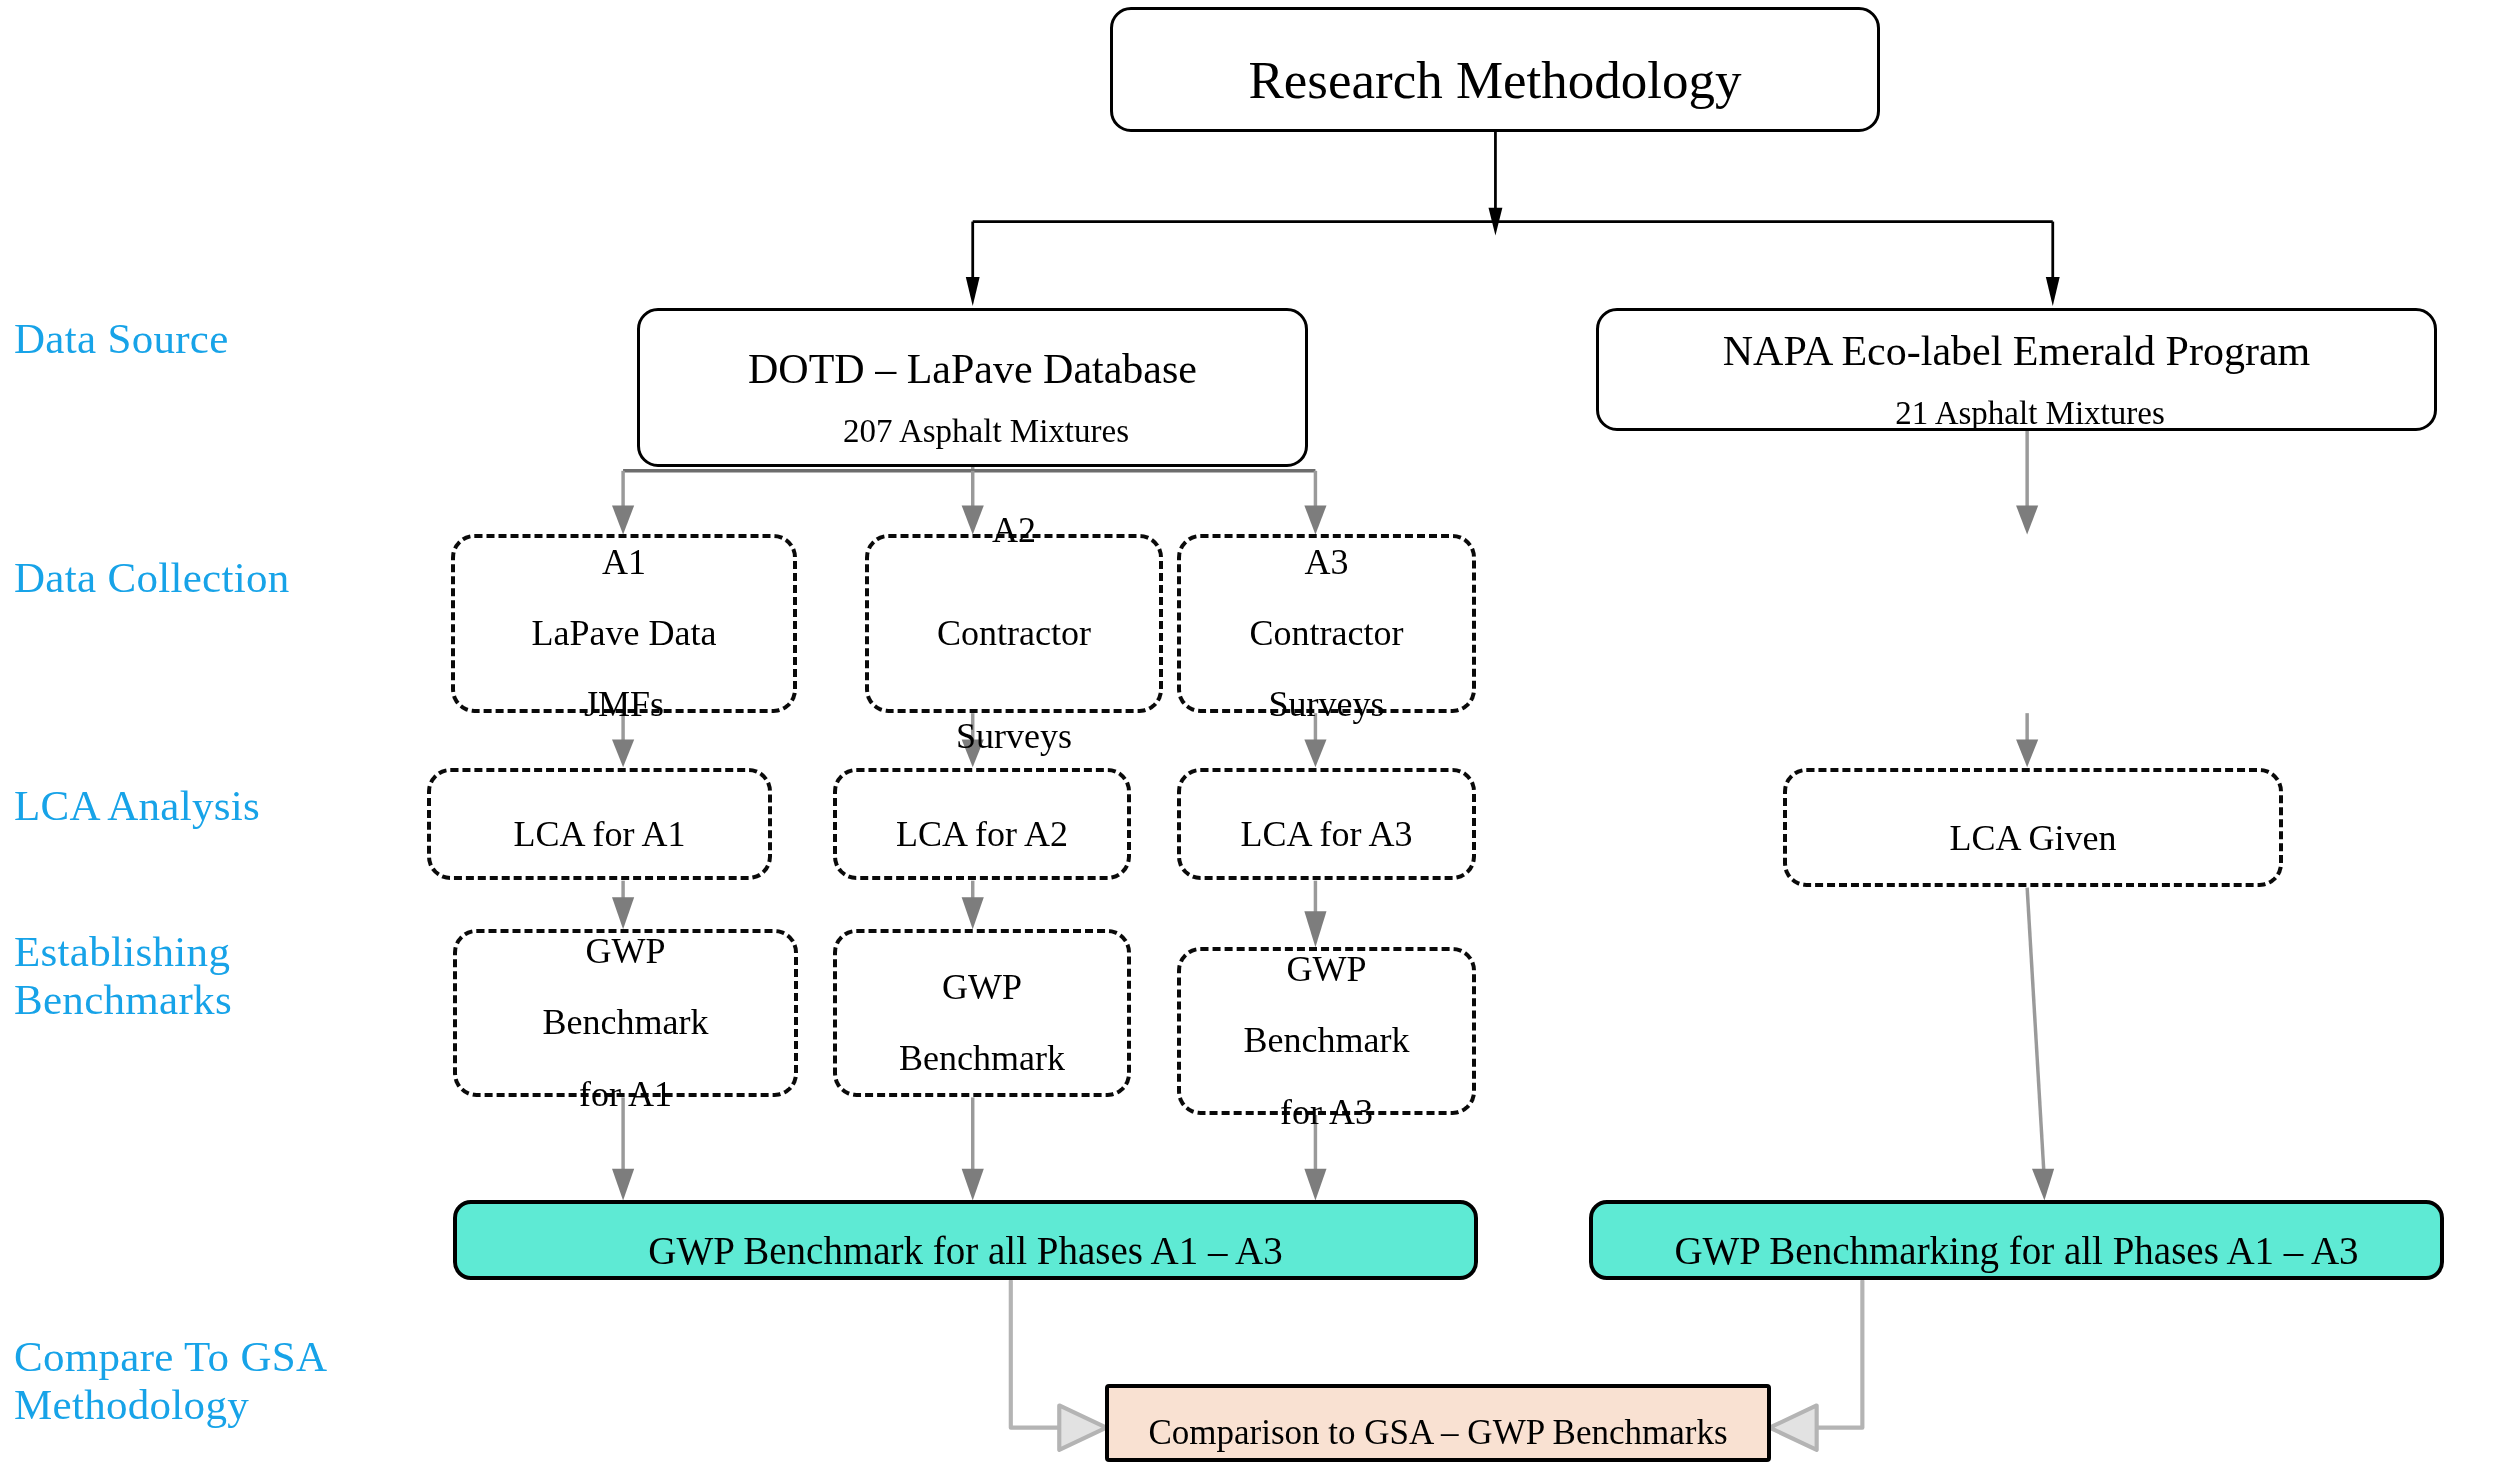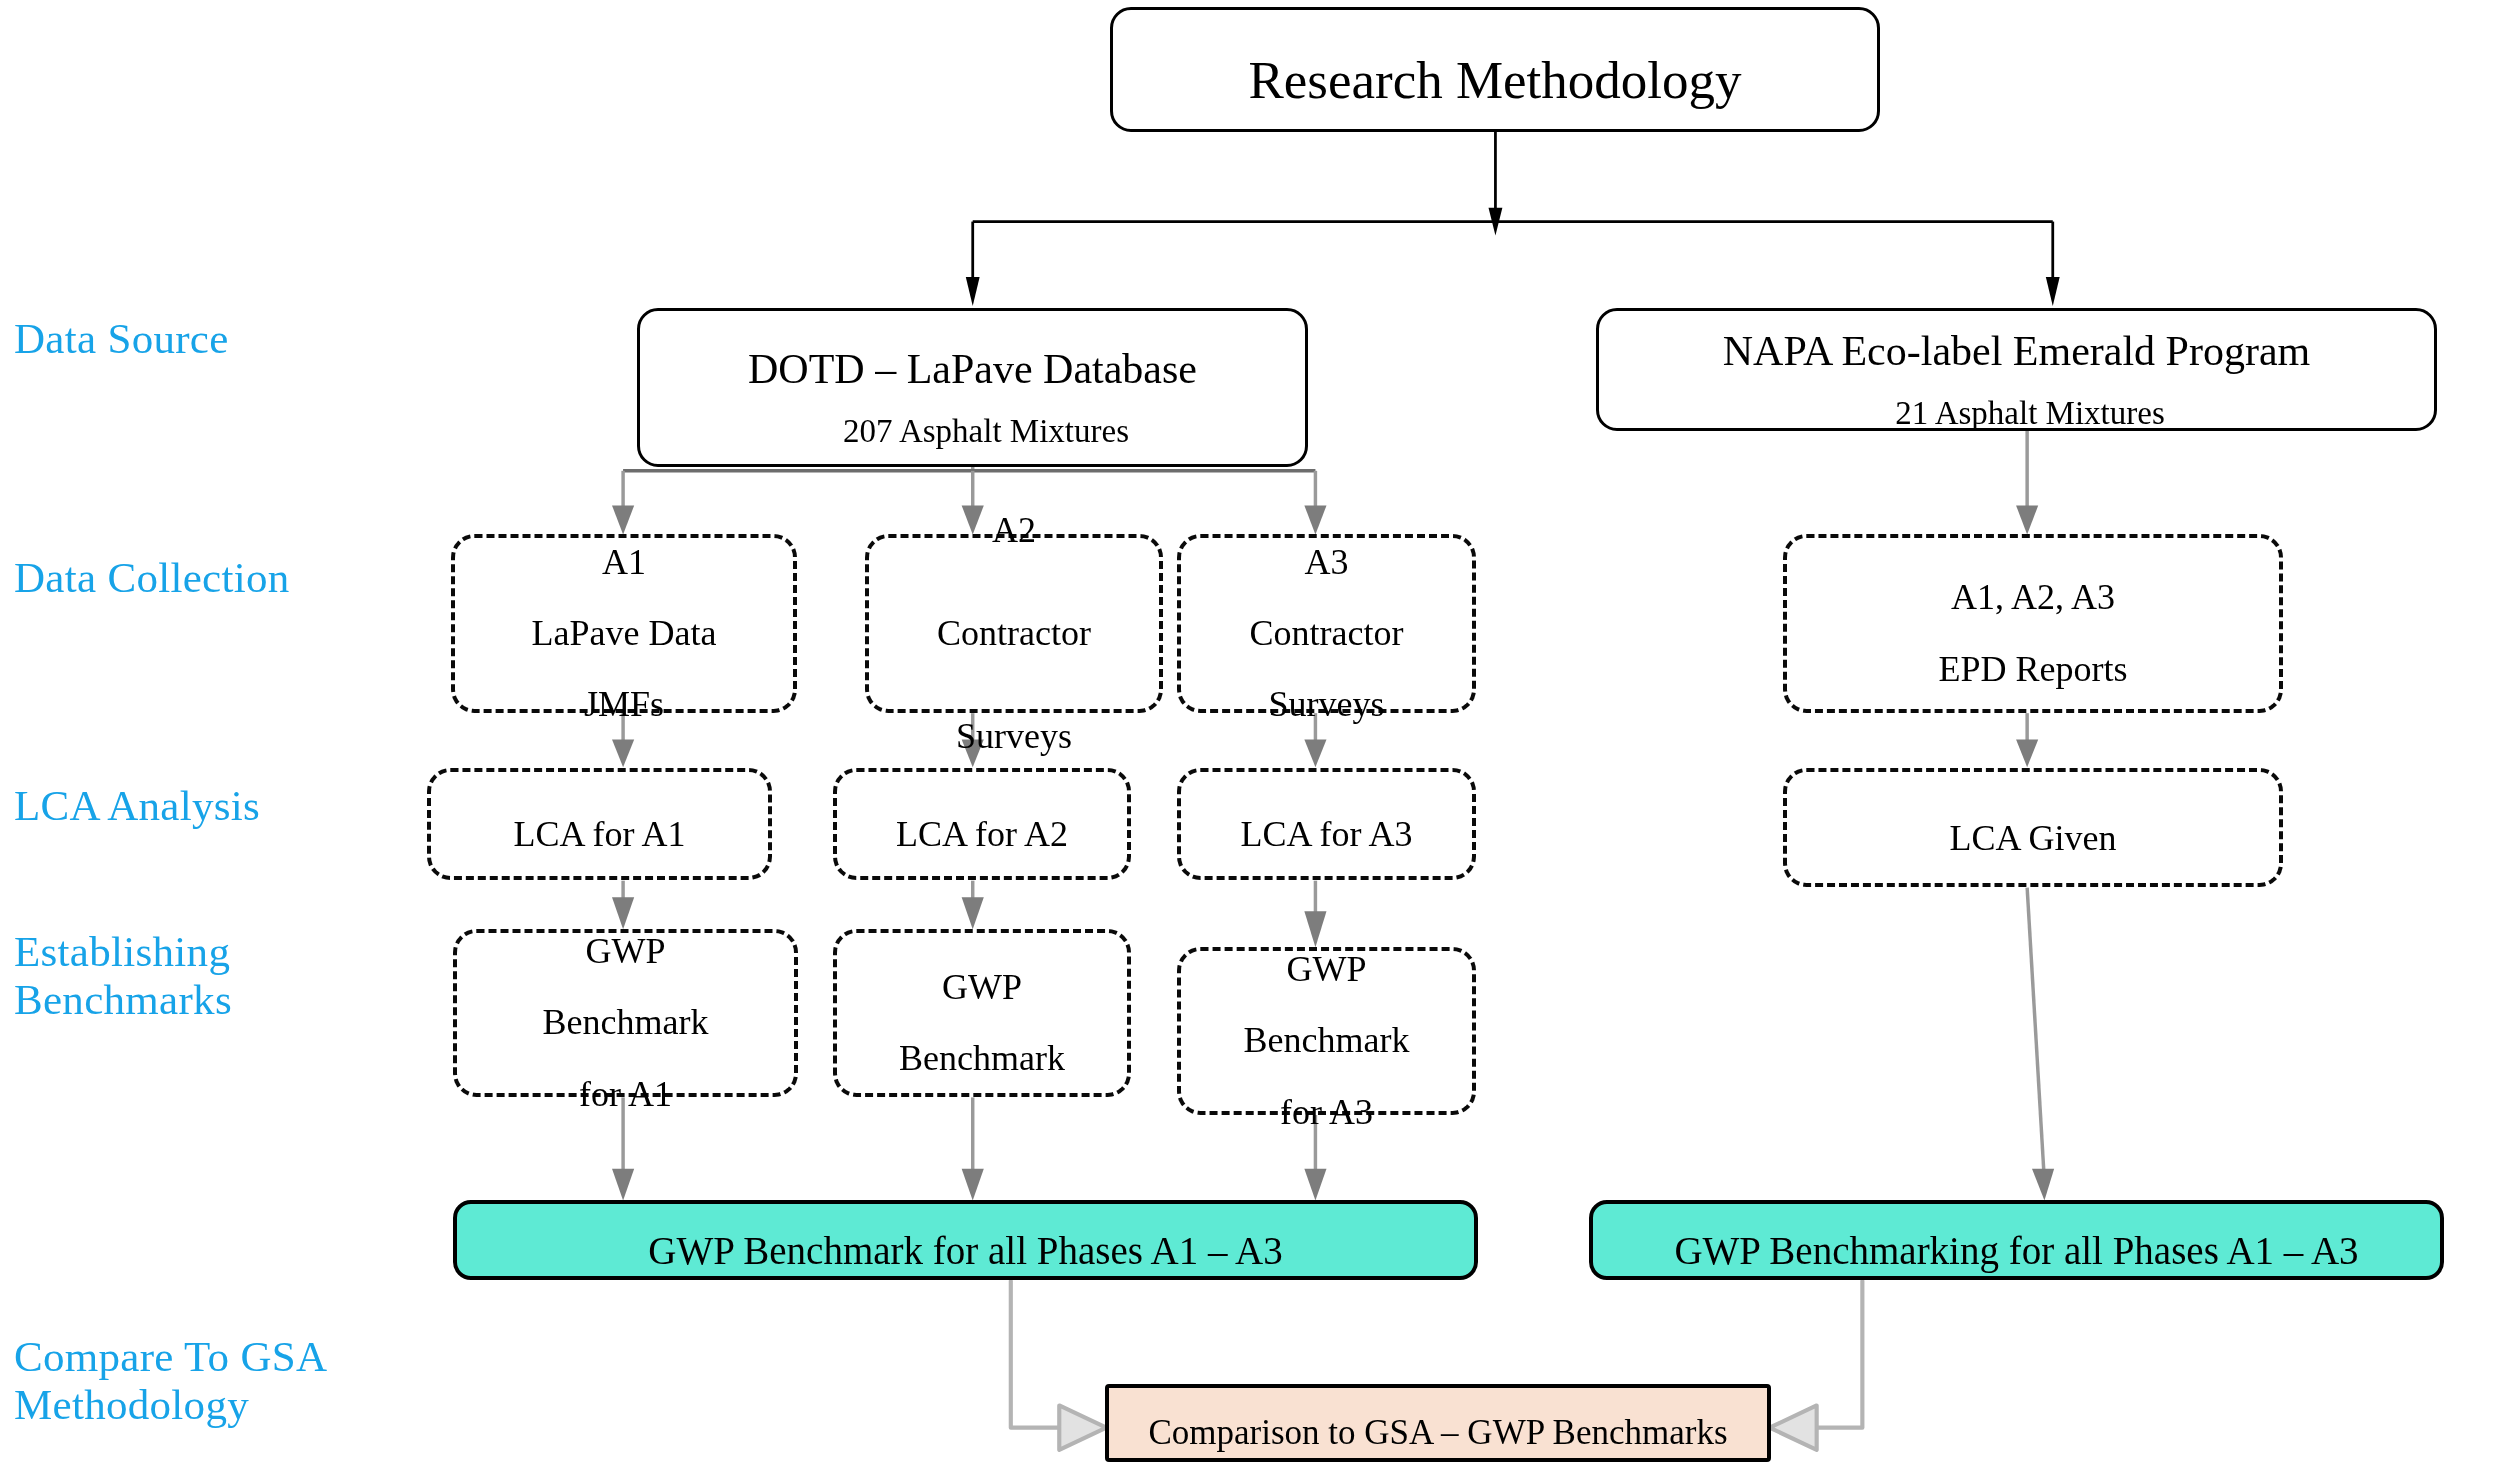--- a/index.html
+++ b/index.html
@@ -203,24 +203,20 @@
     <span class="ln">Contractor</span>
     <span class="ln">Surveys</span>
   </div>
 
   <div class="node dashed fs-cell" style="left:1177px;top:534px;width:299px;height:179px;">
     <span class="ln">A3</span>
     <span class="ln">Contractor</span>
     <span class="ln">Surveys</span>
   </div>
 
-  <div class="node dashed fs-cell" style="left:1783px;top:534px;width:500px;height:179px;">
-    <span class="ln">A1, A2, A3</span>
-    <span class="ln">EPD Reports</span>
-  </div>
 
   <div class="node dashed fs-lca" style="left:427px;top:768px;width:345px;height:112px;">
     <span class="ln">LCA for A1</span>
   </div>
 
   <div class="node dashed fs-lca" style="left:833px;top:768px;width:298px;height:112px;">
     <span class="ln">LCA for A2</span>
   </div>
 
   <div class="node dashed fs-lca" style="left:1177px;top:768px;width:299px;height:112px;">

